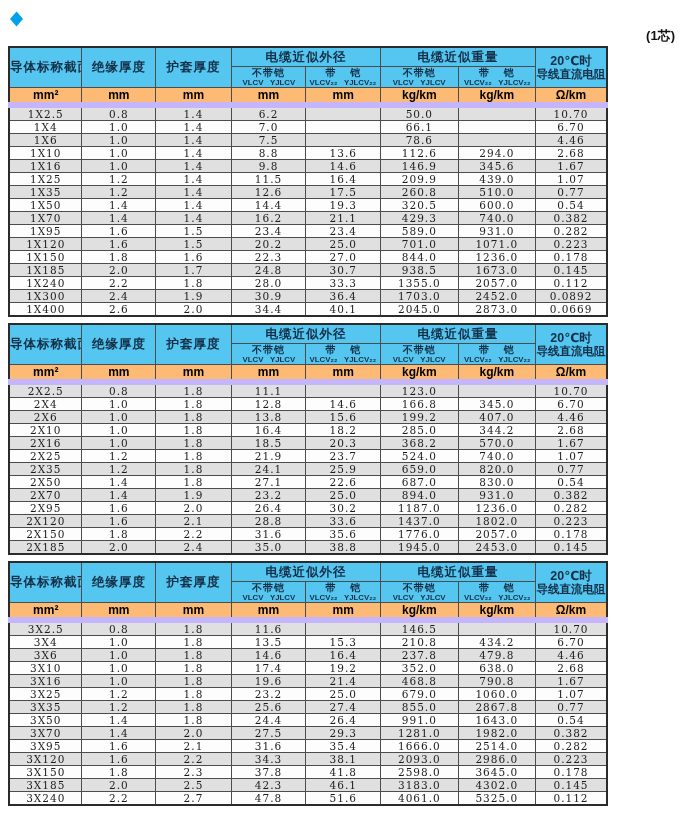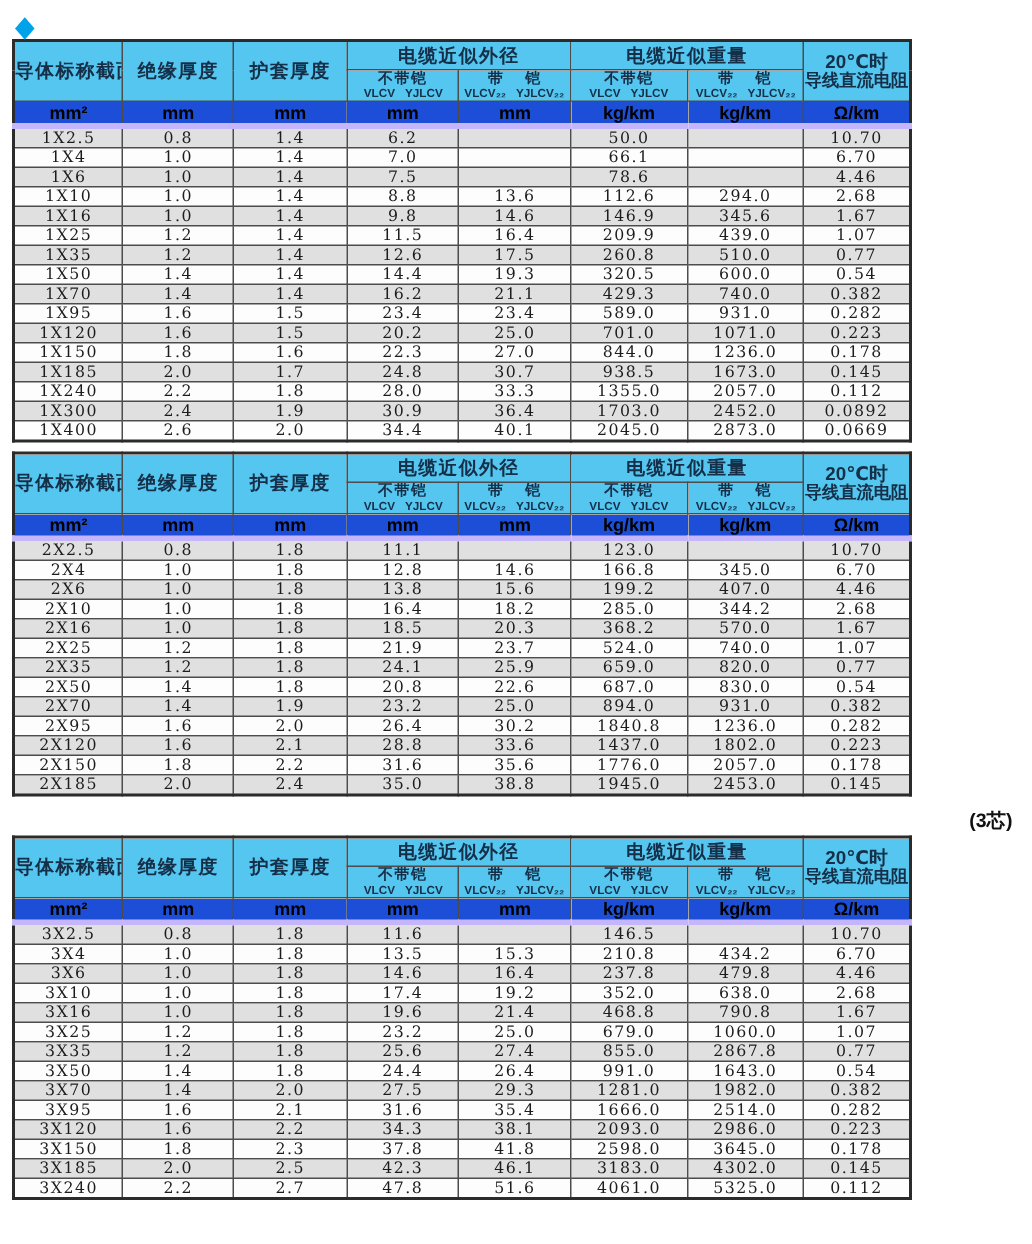--- a/index.html
+++ b/index.html
@@ -45,43 +45,262 @@
     font-weight:bold;
   }
   tr.hdr-group th{height:18px;font-size:12.5px;letter-spacing:1px;}
   tr.hdr-sub th{height:20px;}
   .sub-l1{font-size:10px;line-height:10px;word-spacing:10px;letter-spacing:1px;}
   .sub-l2{font-size:8.5px;line-height:9px;word-spacing:5px;transform:scale(.92);}
   .res-l1{font-size:12.5px;line-height:13px;letter-spacing:0;}
   .res-l2{font-size:11.5px;line-height:12px;letter-spacing:0;}
   
   tr.hdr-units th{
-    background:#1d4ed8;color:#000;height:13px;
+    background:#fdba74;color:#000;height:13px;
     font-size:12px;font-weight:bold;letter-spacing:0;
-    border-bottom:4px solid #c4b5fd;
+    border-bottom:6px solid #c4b5fd;
   }
   
   .ctable tbody td{
     font-family:"DejaVu Serif","Liberation Serif",serif;
     font-size:10.5px;color:#1c1c1c;height:12px;line-height:12px;
     letter-spacing:1px;
   }
   .ctable tbody tr:nth-child(odd){background:var(--row-alt,#e0e0e0);}
   .ctable tbody tr:nth-child(even){background:#fdfdfd;}
 </style>
 </head>
 <body>
 
 <div class="page">
 
   <div class="title-row">
     <span class="diamond">◆</span>
   </div>
 
   <div id="tables-host">
+  <div class="tbl-sec">
+    <div class="core-label">(1芯)</div>
+    <table class="ctable">
+      <colgroup>
+        <col style="width:12.2%">
+            <col style="width:12.35%">
+            <col style="width:12.6%">
+        <col style="width:12.5%">
+            <col style="width:12.5%">
+            <col style="width:12.95%">
+        <col style="width:12.95%">
+            <col style="width:11.95%">
+      </colgroup>
+      <thead>
+        <tr class="hdr-group">
+          <th class="blue" rowspan="2">导体标称截面</th>
+          <th class="blue" rowspan="2">绝缘厚度</th>
+          <th class="blue" rowspan="2">护套厚度</th>
+          <th class="blue" colspan="2">电缆近似外径</th>
+          <th class="blue" colspan="2">电缆近似重量</th>
+          <th class="blue" rowspan="2">
+            <div class="res-l1">20℃时</div>
+            <div class="res-l2">导线直流电阻</div>
+          </th>
+        </tr>
+        <tr class="hdr-sub">
+          <th class="blue">
+            <div class="sub-l1">不带铠</div>
+            <div class="sub-l2">VLCV YJLCV</div>
+          </th>
+          <th class="blue">
+            <div class="sub-l1">带 铠</div>
+            <div class="sub-l2">VLCV₂₂ YJLCV₂₂</div>
+          </th>
+          <th class="blue">
+            <div class="sub-l1">不带铠</div>
+            <div class="sub-l2">VLCV YJLCV</div>
+          </th>
+          <th class="blue">
+            <div class="sub-l1">带 铠</div>
+            <div class="sub-l2">VLCV₂₂ YJLCV₂₂</div>
+          </th>
+        </tr>
+        <tr class="hdr-units">
+          <th>mm²</th>
+          <th>mm</th>
+          <th>mm</th>
+          <th>mm</th>
+          <th>mm</th>
+          <th>kg/km</th>
+          <th>kg/km</th>
+          <th>Ω/km</th>
+        </tr>
+      </thead>
+      <tbody>
+            <tr>
+              <td>1X2.5</td>
+              <td>0.8</td>
+              <td>1.4</td>
+              <td>6.2</td>
+              <td></td>
+              <td>50.0</td>
+              <td></td>
+              <td>10.70</td>
+            </tr>
+            <tr>
+              <td>1X4</td>
+              <td>1.0</td>
+              <td>1.4</td>
+              <td>7.0</td>
+              <td></td>
+              <td>66.1</td>
+              <td></td>
+              <td>6.70</td>
+            </tr>
+            <tr>
+              <td>1X6</td>
+              <td>1.0</td>
+              <td>1.4</td>
+              <td>7.5</td>
+              <td></td>
+              <td>78.6</td>
+              <td></td>
+              <td>4.46</td>
+            </tr>
+            <tr>
+              <td>1X10</td>
+              <td>1.0</td>
+              <td>1.4</td>
+              <td>8.8</td>
+              <td>13.6</td>
+              <td>112.6</td>
+              <td>294.0</td>
+              <td>2.68</td>
+            </tr>
+            <tr>
+              <td>1X16</td>
+              <td>1.0</td>
+              <td>1.4</td>
+              <td>9.8</td>
+              <td>14.6</td>
+              <td>146.9</td>
+              <td>345.6</td>
+              <td>1.67</td>
+            </tr>
+            <tr>
+              <td>1X25</td>
+              <td>1.2</td>
+              <td>1.4</td>
+              <td>11.5</td>
+              <td>16.4</td>
+              <td>209.9</td>
+              <td>439.0</td>
+              <td>1.07</td>
+            </tr>
+            <tr>
+              <td>1X35</td>
+              <td>1.2</td>
+              <td>1.4</td>
+              <td>12.6</td>
+              <td>17.5</td>
+              <td>260.8</td>
+              <td>510.0</td>
+              <td>0.77</td>
+            </tr>
+            <tr>
+              <td>1X50</td>
+              <td>1.4</td>
+              <td>1.4</td>
+              <td>14.4</td>
+              <td>19.3</td>
+              <td>320.5</td>
+              <td>600.0</td>
+              <td>0.54</td>
+            </tr>
+            <tr>
+              <td>1X70</td>
+              <td>1.4</td>
+              <td>1.4</td>
+              <td>16.2</td>
+              <td>21.1</td>
+              <td>429.3</td>
+              <td>740.0</td>
+              <td>0.382</td>
+            </tr>
+            <tr>
+              <td>1X95</td>
+              <td>1.6</td>
+              <td>1.5</td>
+              <td>23.4</td>
+              <td>23.4</td>
+              <td>589.0</td>
+              <td>931.0</td>
+              <td>0.282</td>
+            </tr>
+            <tr>
+              <td>1X120</td>
+              <td>1.6</td>
+              <td>1.5</td>
+              <td>20.2</td>
+              <td>25.0</td>
+              <td>701.0</td>
+              <td>1071.0</td>
+              <td>0.223</td>
+            </tr>
+            <tr>
+              <td>1X150</td>
+              <td>1.8</td>
+              <td>1.6</td>
+              <td>22.3</td>
+              <td>27.0</td>
+              <td>844.0</td>
+              <td>1236.0</td>
+              <td>0.178</td>
+            </tr>
+            <tr>
+              <td>1X185</td>
+              <td>2.0</td>
+              <td>1.7</td>
+              <td>24.8</td>
+              <td>30.7</td>
+              <td>938.5</td>
+              <td>1673.0</td>
+              <td>0.145</td>
+            </tr>
+            <tr>
+              <td>1X240</td>
+              <td>2.2</td>
+              <td>1.8</td>
+              <td>28.0</td>
+              <td>33.3</td>
+              <td>1355.0</td>
+              <td>2057.0</td>
+              <td>0.112</td>
+            </tr>
+            <tr>
+              <td>1X300</td>
+              <td>2.4</td>
+              <td>1.9</td>
+              <td>30.9</td>
+              <td>36.4</td>
+              <td>1703.0</td>
+              <td>2452.0</td>
+              <td>0.0892</td>
+            </tr>
+            <tr>
+              <td>1X400</td>
+              <td>2.6</td>
+              <td>2.0</td>
+              <td>34.4</td>
+              <td>40.1</td>
+              <td>2045.0</td>
+              <td>2873.0</td>
+              <td>0.0669</td>
+            </tr>
+          </tbody>
+    </table>
+  </div>
+
   <div class="tbl-sec">
     <table class="ctable">
       <colgroup>
         <col style="width:12.2%">
             <col style="width:12.35%">
             <col style="width:12.6%">
         <col style="width:12.5%">
             <col style="width:12.5%">
             <col style="width:12.95%">
         <col style="width:12.95%">
@@ -123,178 +342,148 @@
           <th>mm</th>
           <th>mm</th>
           <th>mm</th>
           <th>kg/km</th>
           <th>kg/km</th>
           <th>Ω/km</th>
         </tr>
       </thead>
       <tbody>
             <tr>
-              <td>1X2.5</td>
+              <td>2X2.5</td>
               <td>0.8</td>
-              <td>1.4</td>
-              <td>6.2</td>
-              <td></td>
-              <td>50.0</td>
+              <td>1.8</td>
+              <td>11.1</td>
+              <td></td>
+              <td>123.0</td>
               <td></td>
               <td>10.70</td>
             </tr>
             <tr>
-              <td>1X4</td>
-              <td>1.0</td>
-              <td>1.4</td>
-              <td>7.0</td>
-              <td></td>
-              <td>66.1</td>
-              <td></td>
+              <td>2X4</td>
+              <td>1.0</td>
+              <td>1.8</td>
+              <td>12.8</td>
+              <td>14.6</td>
+              <td>166.8</td>
+              <td>345.0</td>
               <td>6.70</td>
             </tr>
             <tr>
-              <td>1X6</td>
-              <td>1.0</td>
-              <td>1.4</td>
-              <td>7.5</td>
-              <td></td>
-              <td>78.6</td>
-              <td></td>
+              <td>2X6</td>
+              <td>1.0</td>
+              <td>1.8</td>
+              <td>13.8</td>
+              <td>15.6</td>
+              <td>199.2</td>
+              <td>407.0</td>
               <td>4.46</td>
             </tr>
             <tr>
-              <td>1X10</td>
-              <td>1.0</td>
-              <td>1.4</td>
-              <td>8.8</td>
-              <td>13.6</td>
-              <td>112.6</td>
-              <td>294.0</td>
+              <td>2X10</td>
+              <td>1.0</td>
+              <td>1.8</td>
+              <td>16.4</td>
+              <td>18.2</td>
+              <td>285.0</td>
+              <td>344.2</td>
               <td>2.68</td>
             </tr>
             <tr>
-              <td>1X16</td>
-              <td>1.0</td>
-              <td>1.4</td>
-              <td>9.8</td>
-              <td>14.6</td>
-              <td>146.9</td>
-              <td>345.6</td>
+              <td>2X16</td>
+              <td>1.0</td>
+              <td>1.8</td>
+              <td>18.5</td>
+              <td>20.3</td>
+              <td>368.2</td>
+              <td>570.0</td>
               <td>1.67</td>
             </tr>
             <tr>
-              <td>1X25</td>
+              <td>2X25</td>
               <td>1.2</td>
-              <td>1.4</td>
-              <td>11.5</td>
-              <td>16.4</td>
-              <td>209.9</td>
-              <td>439.0</td>
+              <td>1.8</td>
+              <td>21.9</td>
+              <td>23.7</td>
+              <td>524.0</td>
+              <td>740.0</td>
               <td>1.07</td>
             </tr>
             <tr>
-              <td>1X35</td>
+              <td>2X35</td>
               <td>1.2</td>
-              <td>1.4</td>
-              <td>12.6</td>
-              <td>17.5</td>
-              <td>260.8</td>
-              <td>510.0</td>
+              <td>1.8</td>
+              <td>24.1</td>
+              <td>25.9</td>
+              <td>659.0</td>
+              <td>820.0</td>
               <td>0.77</td>
             </tr>
             <tr>
-              <td>1X50</td>
-              <td>1.4</td>
-              <td>1.4</td>
-              <td>14.4</td>
-              <td>19.3</td>
-              <td>320.5</td>
-              <td>600.0</td>
+              <td>2X50</td>
+              <td>1.4</td>
+              <td>1.8</td>
+              <td>27.1</td>
+              <td>22.6</td>
+              <td>687.0</td>
+              <td>830.0</td>
               <td>0.54</td>
             </tr>
             <tr>
-              <td>1X70</td>
-              <td>1.4</td>
-              <td>1.4</td>
-              <td>16.2</td>
-              <td>21.1</td>
-              <td>429.3</td>
-              <td>740.0</td>
+              <td>2X70</td>
+              <td>1.4</td>
+              <td>1.9</td>
+              <td>23.2</td>
+              <td>25.0</td>
+              <td>894.0</td>
+              <td>931.0</td>
               <td>0.382</td>
             </tr>
             <tr>
-              <td>1X95</td>
+              <td>2X95</td>
               <td>1.6</td>
-              <td>1.5</td>
-              <td>23.4</td>
-              <td>23.4</td>
-              <td>589.0</td>
-              <td>931.0</td>
+              <td>2.0</td>
+              <td>26.4</td>
+              <td>30.2</td>
+              <td>1187.0</td>
+              <td>1236.0</td>
               <td>0.282</td>
             </tr>
             <tr>
-              <td>1X120</td>
+              <td>2X120</td>
               <td>1.6</td>
-              <td>1.5</td>
-              <td>20.2</td>
-              <td>25.0</td>
-              <td>701.0</td>
-              <td>1071.0</td>
+              <td>2.1</td>
+              <td>28.8</td>
+              <td>33.6</td>
+              <td>1437.0</td>
+              <td>1802.0</td>
               <td>0.223</td>
             </tr>
             <tr>
-              <td>1X150</td>
-              <td>1.8</td>
-              <td>1.6</td>
-              <td>22.3</td>
-              <td>27.0</td>
-              <td>844.0</td>
-              <td>1236.0</td>
+              <td>2X150</td>
+              <td>1.8</td>
+              <td>2.2</td>
+              <td>31.6</td>
+              <td>35.6</td>
+              <td>1776.0</td>
+              <td>2057.0</td>
               <td>0.178</td>
             </tr>
             <tr>
-              <td>1X185</td>
+              <td>2X185</td>
               <td>2.0</td>
-              <td>1.7</td>
-              <td>24.8</td>
-              <td>30.7</td>
-              <td>938.5</td>
-              <td>1673.0</td>
+              <td>2.4</td>
+              <td>35.0</td>
+              <td>38.8</td>
+              <td>1945.0</td>
+              <td>2453.0</td>
               <td>0.145</td>
-            </tr>
-            <tr>
-              <td>1X240</td>
-              <td>2.2</td>
-              <td>1.8</td>
-              <td>28.0</td>
-              <td>33.3</td>
-              <td>1355.0</td>
-              <td>2057.0</td>
-              <td>0.112</td>
-            </tr>
-            <tr>
-              <td>1X300</td>
-              <td>2.4</td>
-              <td>1.9</td>
-              <td>30.9</td>
-              <td>36.4</td>
-              <td>1703.0</td>
-              <td>2452.0</td>
-              <td>0.0892</td>
-            </tr>
-            <tr>
-              <td>1X400</td>
-              <td>2.6</td>
-              <td>2.0</td>
-              <td>34.4</td>
-              <td>40.1</td>
-              <td>2045.0</td>
-              <td>2873.0</td>
-              <td>0.0669</td>
             </tr>
           </tbody>
     </table>
   </div>
 
   <div class="tbl-sec">
     <table class="ctable">
       <colgroup>
         <col style="width:12.2%">
             <col style="width:12.35%">
@@ -341,209 +530,20 @@
           <th>mm</th>
           <th>mm</th>
           <th>mm</th>
           <th>kg/km</th>
           <th>kg/km</th>
           <th>Ω/km</th>
         </tr>
       </thead>
       <tbody>
             <tr>
-              <td>2X2.5</td>
-              <td>0.8</td>
-              <td>1.8</td>
-              <td>11.1</td>
-              <td></td>
-              <td>123.0</td>
-              <td></td>
-              <td>10.70</td>
-            </tr>
-            <tr>
-              <td>2X4</td>
-              <td>1.0</td>
-              <td>1.8</td>
-              <td>12.8</td>
-              <td>14.6</td>
-              <td>166.8</td>
-              <td>345.0</td>
-              <td>6.70</td>
-            </tr>
-            <tr>
-              <td>2X6</td>
-              <td>1.0</td>
-              <td>1.8</td>
-              <td>13.8</td>
-              <td>15.6</td>
-              <td>199.2</td>
-              <td>407.0</td>
-              <td>4.46</td>
-            </tr>
-            <tr>
-              <td>2X10</td>
-              <td>1.0</td>
-              <td>1.8</td>
-              <td>16.4</td>
-              <td>18.2</td>
-              <td>285.0</td>
-              <td>344.2</td>
-              <td>2.68</td>
-            </tr>
-            <tr>
-              <td>2X16</td>
-              <td>1.0</td>
-              <td>1.8</td>
-              <td>18.5</td>
-              <td>20.3</td>
-              <td>368.2</td>
-              <td>570.0</td>
-              <td>1.67</td>
-            </tr>
-            <tr>
-              <td>2X25</td>
-              <td>1.2</td>
-              <td>1.8</td>
-              <td>21.9</td>
-              <td>23.7</td>
-              <td>524.0</td>
-              <td>740.0</td>
-              <td>1.07</td>
-            </tr>
-            <tr>
-              <td>2X35</td>
-              <td>1.2</td>
-              <td>1.8</td>
-              <td>24.1</td>
-              <td>25.9</td>
-              <td>659.0</td>
-              <td>820.0</td>
-              <td>0.77</td>
-            </tr>
-            <tr>
-              <td>2X50</td>
-              <td>1.4</td>
-              <td>1.8</td>
-              <td>20.8</td>
-              <td>22.6</td>
-              <td>687.0</td>
-              <td>830.0</td>
-              <td>0.54</td>
-            </tr>
-            <tr>
-              <td>2X70</td>
-              <td>1.4</td>
-              <td>1.9</td>
-              <td>23.2</td>
-              <td>25.0</td>
-              <td>894.0</td>
-              <td>931.0</td>
-              <td>0.382</td>
-            </tr>
-            <tr>
-              <td>2X95</td>
-              <td>1.6</td>
-              <td>2.0</td>
-              <td>26.4</td>
-              <td>30.2</td>
-              <td>1840.8</td>
-              <td>1236.0</td>
-              <td>0.282</td>
-            </tr>
-            <tr>
-              <td>2X120</td>
-              <td>1.6</td>
-              <td>2.1</td>
-              <td>28.8</td>
-              <td>33.6</td>
-              <td>1437.0</td>
-              <td>1802.0</td>
-              <td>0.223</td>
-            </tr>
-            <tr>
-              <td>2X150</td>
-              <td>1.8</td>
-              <td>2.2</td>
-              <td>31.6</td>
-              <td>35.6</td>
-              <td>1776.0</td>
-              <td>2057.0</td>
-              <td>0.178</td>
-            </tr>
-            <tr>
-              <td>2X185</td>
-              <td>2.0</td>
-              <td>2.4</td>
-              <td>35.0</td>
-              <td>38.8</td>
-              <td>1945.0</td>
-              <td>2453.0</td>
-              <td>0.145</td>
-            </tr>
-          </tbody>
-    </table>
-  </div>
-
-  <div class="tbl-sec">
-    <div class="core-label">(3芯)</div>
-    <table class="ctable">
-      <colgroup>
-        <col style="width:12.2%">
-            <col style="width:12.35%">
-            <col style="width:12.6%">
-        <col style="width:12.5%">
-            <col style="width:12.5%">
-            <col style="width:12.95%">
-        <col style="width:12.95%">
-            <col style="width:11.95%">
-      </colgroup>
-      <thead>
-        <tr class="hdr-group">
-          <th class="blue" rowspan="2">导体标称截面</th>
-          <th class="blue" rowspan="2">绝缘厚度</th>
-          <th class="blue" rowspan="2">护套厚度</th>
-          <th class="blue" colspan="2">电缆近似外径</th>
-          <th class="blue" colspan="2">电缆近似重量</th>
-          <th class="blue" rowspan="2">
-            <div class="res-l1">20℃时</div>
-            <div class="res-l2">导线直流电阻</div>
-          </th>
-        </tr>
-        <tr class="hdr-sub">
-          <th class="blue">
-            <div class="sub-l1">不带铠</div>
-            <div class="sub-l2">VLCV YJLCV</div>
-          </th>
-          <th class="blue">
-            <div class="sub-l1">带 铠</div>
-            <div class="sub-l2">VLCV₂₂ YJLCV₂₂</div>
-          </th>
-          <th class="blue">
-            <div class="sub-l1">不带铠</div>
-            <div class="sub-l2">VLCV YJLCV</div>
-          </th>
-          <th class="blue">
-            <div class="sub-l1">带 铠</div>
-            <div class="sub-l2">VLCV₂₂ YJLCV₂₂</div>
-          </th>
-        </tr>
-        <tr class="hdr-units">
-          <th>mm²</th>
-          <th>mm</th>
-          <th>mm</th>
-          <th>mm</th>
-          <th>mm</th>
-          <th>kg/km</th>
-          <th>kg/km</th>
-          <th>Ω/km</th>
-        </tr>
-      </thead>
-      <tbody>
-            <tr>
               <td>3X2.5</td>
               <td>0.8</td>
               <td>1.8</td>
               <td>11.6</td>
               <td></td>
               <td>146.5</td>
               <td></td>
               <td>10.70</td>
             </tr>
             <tr>

